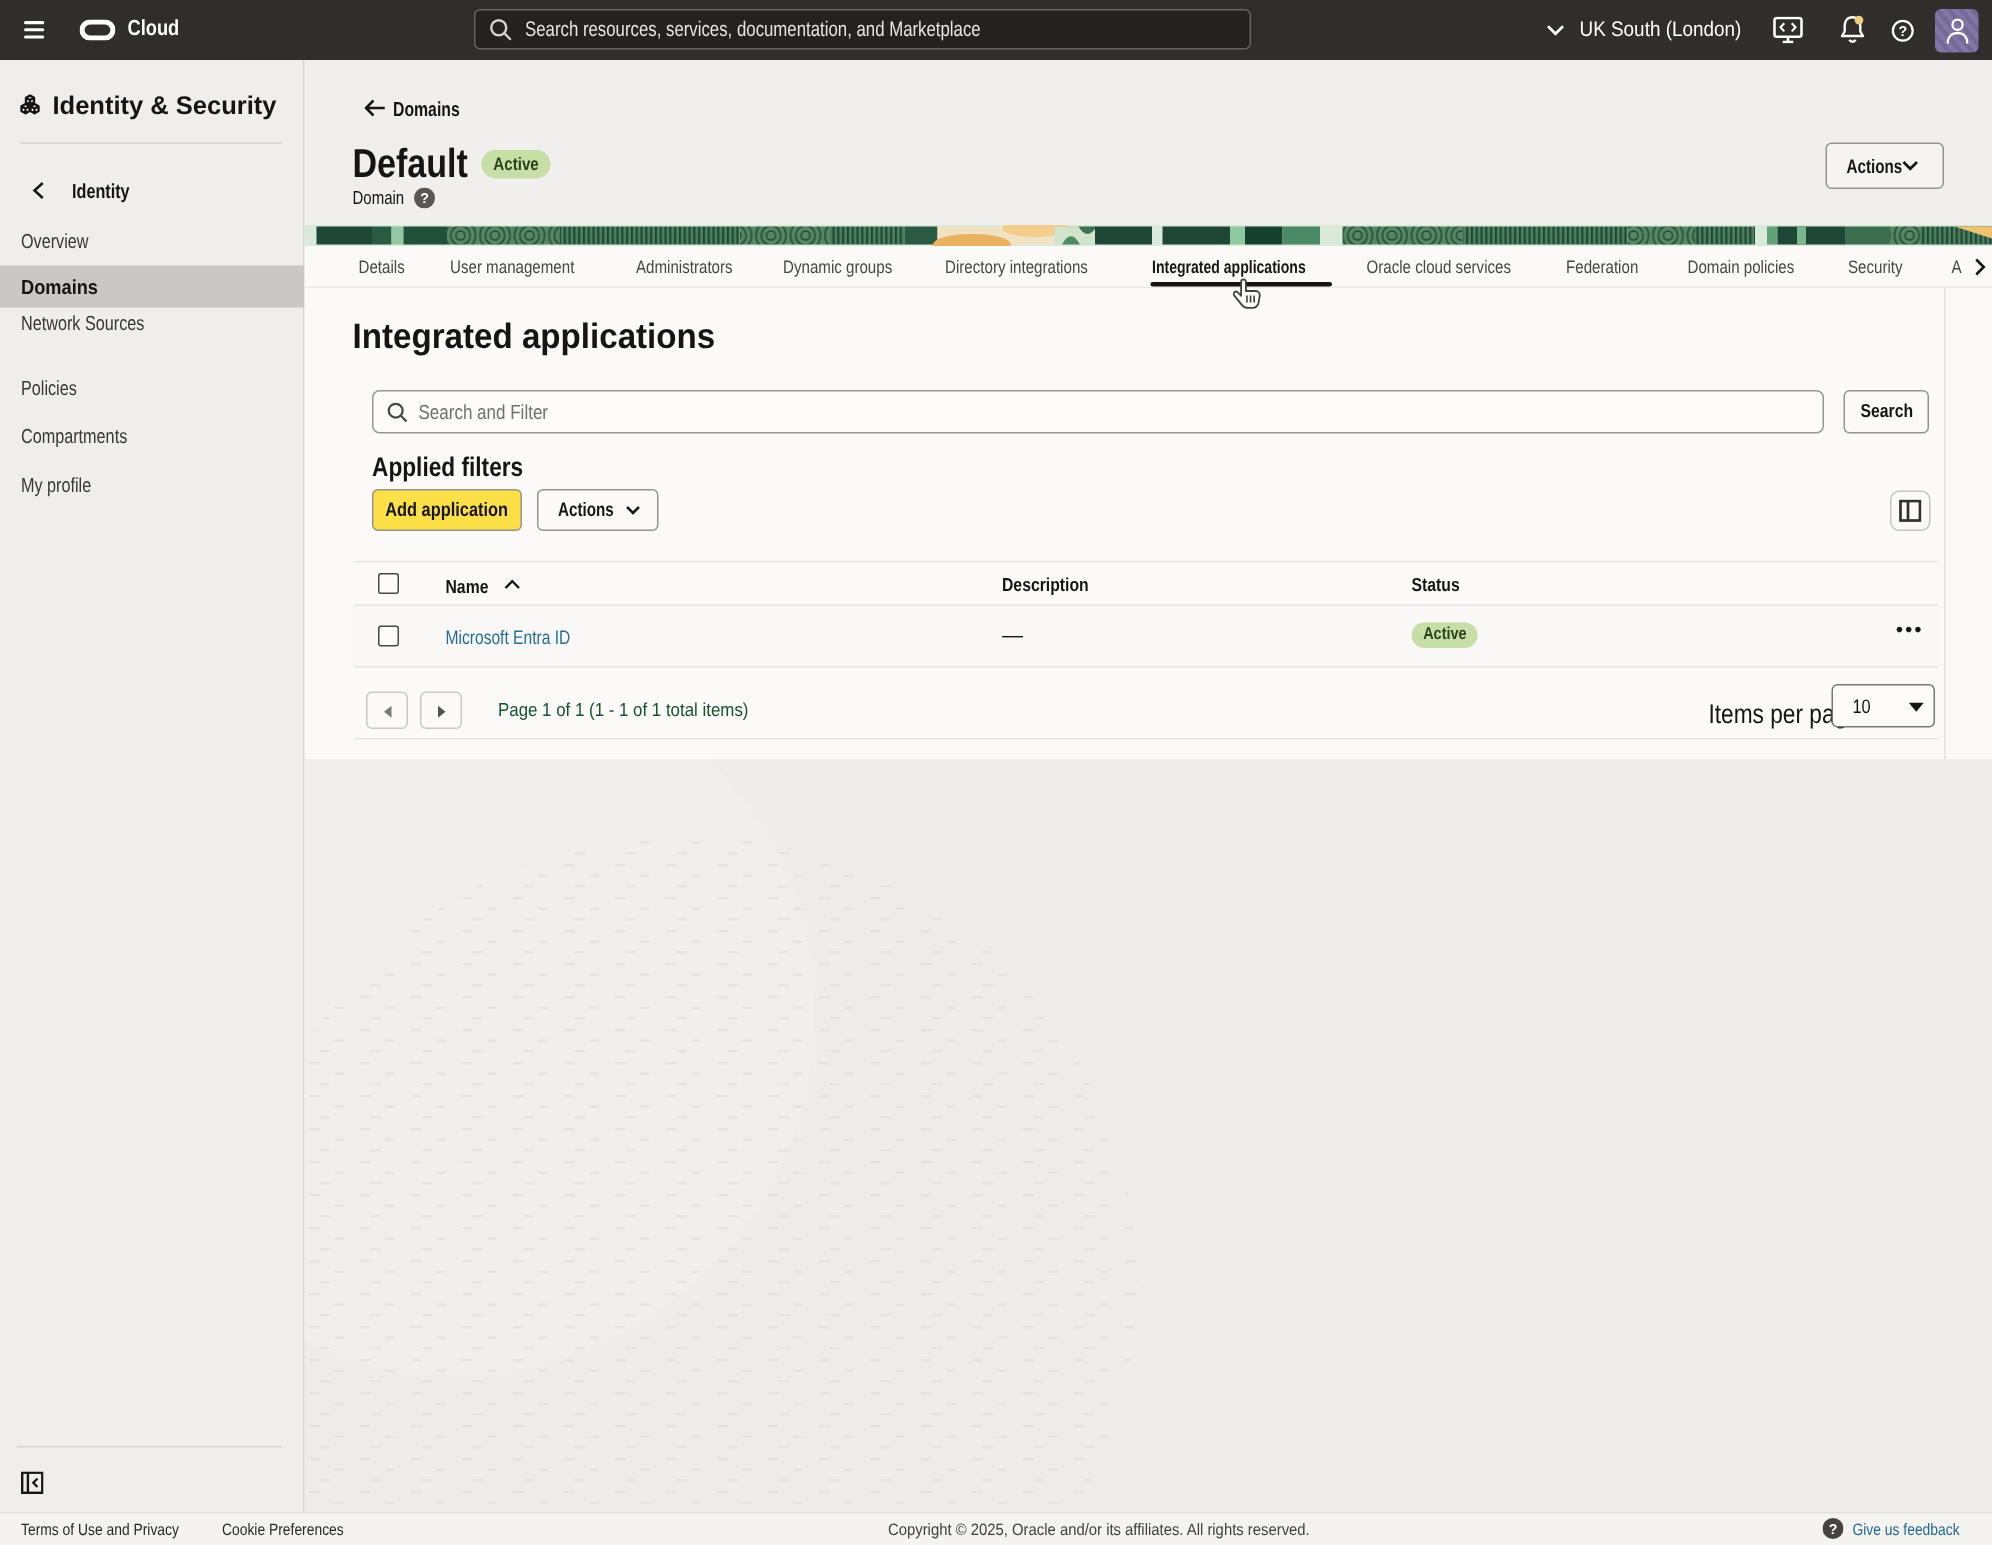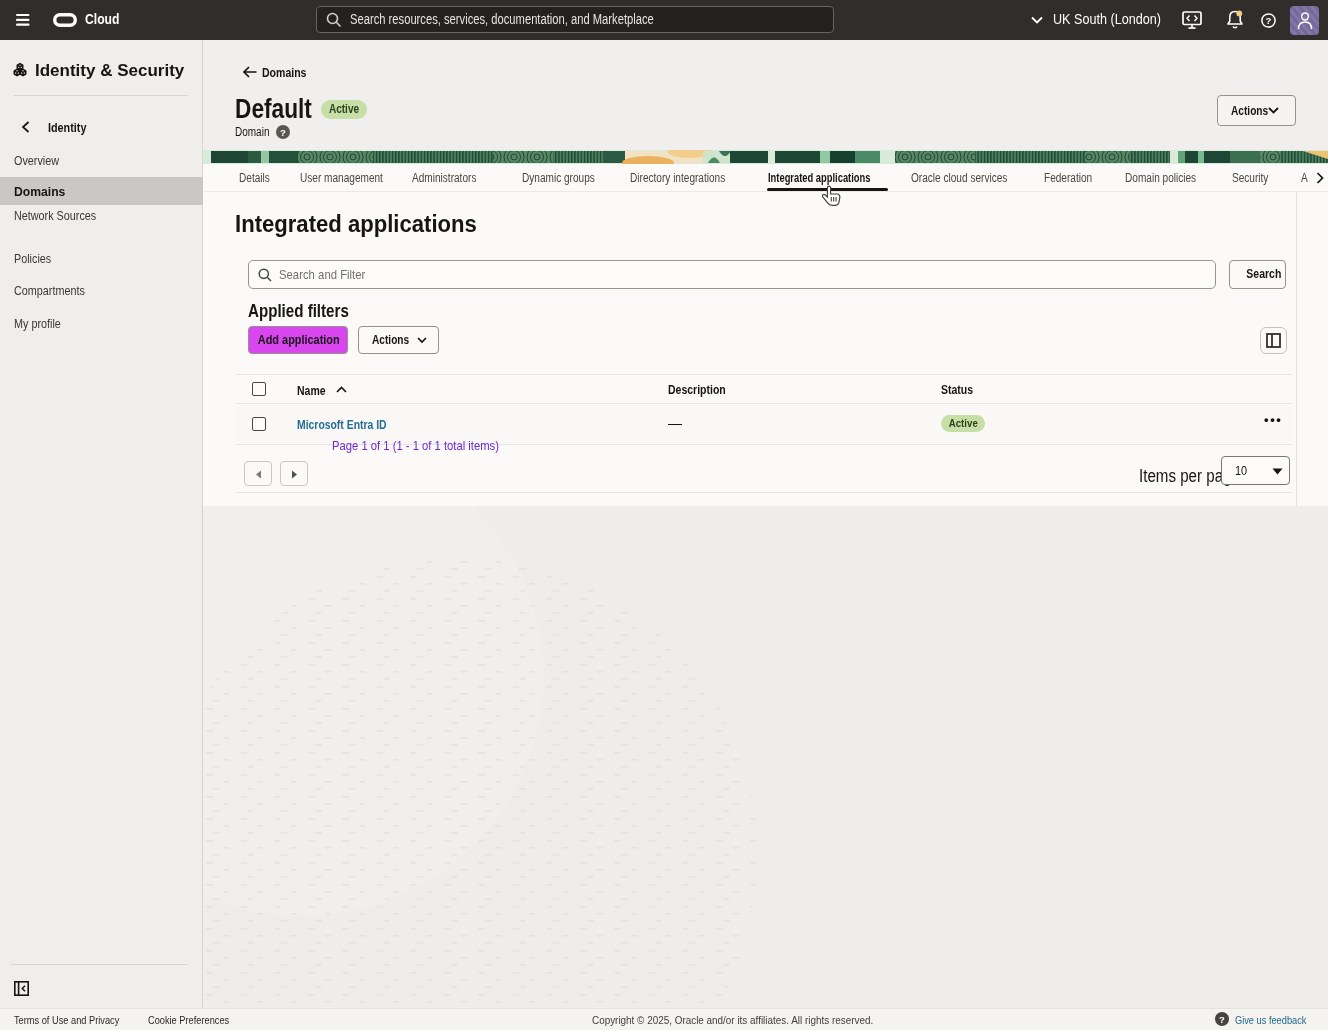--- a/index.html
+++ b/index.html
@@ -23,47 +23,47 @@
 #sb-identity{left:48px;top:120px;font-size:13.5px;font-weight:bold;color:#161513}
 .sbitem{left:14px;font-size:13.5px;color:#3a3631}
 #sb-sel{left:0;top:177px;width:203px;height:28px;background:#cac7c4}
 #sb-div2{left:11px;top:964px;width:177px;height:1px;background:#d9d6d2}
 
 #mhead{left:203px;top:40px;width:1125px;height:111px;background:#f1efed}
 #backlink{left:262px;top:65px;font-size:13.5px;font-weight:bold;color:#161513}
 #title{left:235px;top:94px;font-size:27px;font-weight:bold;color:#161513}
 #badge1{left:321px;top:100px;width:46px;height:19px;background:#c5dfa6;border-radius:10px;font-size:12px;font-weight:bold;color:#30401d;text-align:center;line-height:19px}
 #domainlbl{left:235px;top:125px;font-size:12.5px;color:#161513}
-.btn{border:1px solid #96928c;border-radius:4px;background:rgba(255,255,255,.35);font-size:13px;font-weight:bold;color:#161513;text-align:right}
+.btn{border:1px solid #96928c;border-radius:4px;background:rgba(255,255,255,.35);font-size:13px;font-weight:bold;color:#161513;text-align:center}
 #actionsbtn{left:1217px;top:95px;width:79px;height:31px;line-height:29px}
 
 #banner{left:203px;top:150px;width:1125px;height:14px;overflow:hidden}
 #tabbar{left:203px;top:164px;width:1125px;height:28px;background:#fbfaf8;border-bottom:1px solid #eceae7}
 .tab{top:171px;font-size:12px;color:#4a4641;white-space:nowrap}
 #activetab{font-weight:bold;color:#161513}
 #tabul{left:767px;top:188px;width:121px;height:3px;background:#161513;border-radius:2px}
 
 #content{left:203px;top:192px;width:1125px;height:314px;background:#fbfaf8}
 #gutline{left:1296px;top:192px;width:1px;height:336px;background:#e3e1dd}
 #gutwhite{left:1297px;top:506px;width:31px;height:22px;background:#fbfaf8}
 #h1{left:235px;top:211px;font-size:23.5px;font-weight:bold;color:#161513}
 #fsearch{left:248px;top:260px;width:968px;height:29px;background:#fcfbfa;border:1px solid #9a958e;border-radius:5px;color:#747069;font-size:13.5px;line-height:27px;padding-left:30px}
 #searchbtn{left:1229px;top:260px;width:57px;height:29px;line-height:27px;font-size:12.5px;background:#fbfaf8}
 #appliedf{left:248px;top:301px;font-size:18px;font-weight:bold;color:#161513}
-#addappbtn{left:248px;top:326px;width:100px;height:28px;line-height:26px;background:#d946ef}
+#addappbtn{left:248px;top:326px;width:100px;height:28px;line-height:26px;background:#fde047}
 #actions2btn{left:358px;top:326px;width:81px;height:28px;line-height:26px;background:#fbfaf8}
 #colbtn{left:1260px;top:327px;width:27px;height:27px;border:1px solid #c6c3bf;border-radius:6px;background:#fbfaf8}
 .tline{left:236px;width:1056px;height:1px;background:#e7e5e1}
 .cb{width:14px;height:14px;border:1.6px solid #4a4641;border-radius:2px;background:#fcfbfa}
 .th{font-size:12.5px;font-weight:bold;color:#161513}
 #rowbg{left:236px;top:404px;width:1056px;height:40px;background:#f9f8f6}
-#link1{left:297px;top:417px;font-size:13px;font-weight:bold;color:#256e93}
+#link1{left:297px;top:417px;font-size:13px;font-weight:normal;color:#256e93}
 #badge2{left:941px;top:415px;width:44px;height:17px;background:#c5dfa6;border-radius:9px;font-size:11.5px;font-weight:bold;color:#30401d;text-align:center;line-height:17px}
 .pgbtn{top:461px;width:28px;height:25px;border:1px solid #cbc8c4;border-radius:4px;background:#fbfaf8;text-align:center}
-#pagetxt{left:332px;top:439px;font-size:12.5px;color:#6d28d9}
+#pagetxt{left:332px;top:466px;font-size:12.5px;color:#14532d}
 #ipp{left:1139px;top:466px;font-size:18px;color:#161513}
 #ippsel{left:1221px;top:456px;width:69px;height:29px;border:1px solid #7b766f;border-radius:4px;background:#fcfbfa;font-size:13px;color:#161513;line-height:27px;padding-left:13px}
 
 #footer{left:0;top:1008px;width:1328px;height:22px;background:#f4f3f0;border-top:1px solid #e3e1dd}
 .flink{top:1014px;font-size:11px;color:#2b2925}
 #fcopy{left:592px;top:1014px;font-size:11px;color:#43403c}
 #feedback{left:1235px;top:1014px;font-size:11px;color:#21698f}
 </style>
 </head>
 <body>
@@ -206,21 +206,21 @@
 <rect x="1027" y="1" width="30" height="12" fill="#3c6e50"></rect>
 <rect x="1057" y="1" width="20" height="12" fill="url(#sw)"></rect>
 <rect x="1077" y="1" width="48" height="12" fill="url(#vl)"></rect>
 <path d="M1100 1 L1125 1 L1125 9 Z" fill="#edc271"></path>
 </g>
 </svg>
 
 <div class="abs" id="tabbar"></div>
 <div class="abs tab" style="left:239px"><span class="t">Details</span></div>
 <div class="abs tab" style="left:300px"><span class="t">User management</span></div>
-<div class="abs tab" style="left:412px"><span class="t">Administrators</span></div>
+<div class="abs tab" style="left:424px"><span class="t">Administrators</span></div>
 <div class="abs tab" style="left:522px"><span class="t">Dynamic groups</span></div>
 <div class="abs tab" style="left:630px"><span class="t">Directory integrations</span></div>
 <div class="abs tab" id="activetab" style="left:768px"><span class="t t78">Integrated applications</span></div>
 <div class="abs" id="tabul"></div>
 <div class="abs tab" style="left:911px"><span class="t">Oracle cloud services</span></div>
 <div class="abs tab" style="left:1044px"><span class="t">Federation</span></div>
 <div class="abs tab" style="left:1125px"><span class="t">Domain policies</span></div>
 <div class="abs tab" style="left:1232px"><span class="t">Security</span></div>
 <div class="abs tab" style="left:1301px"><span class="t">A</span></div>
 <svg class="abs" style="left:1316px;top:172px" width="8" height="12" viewBox="0 0 8 12">

